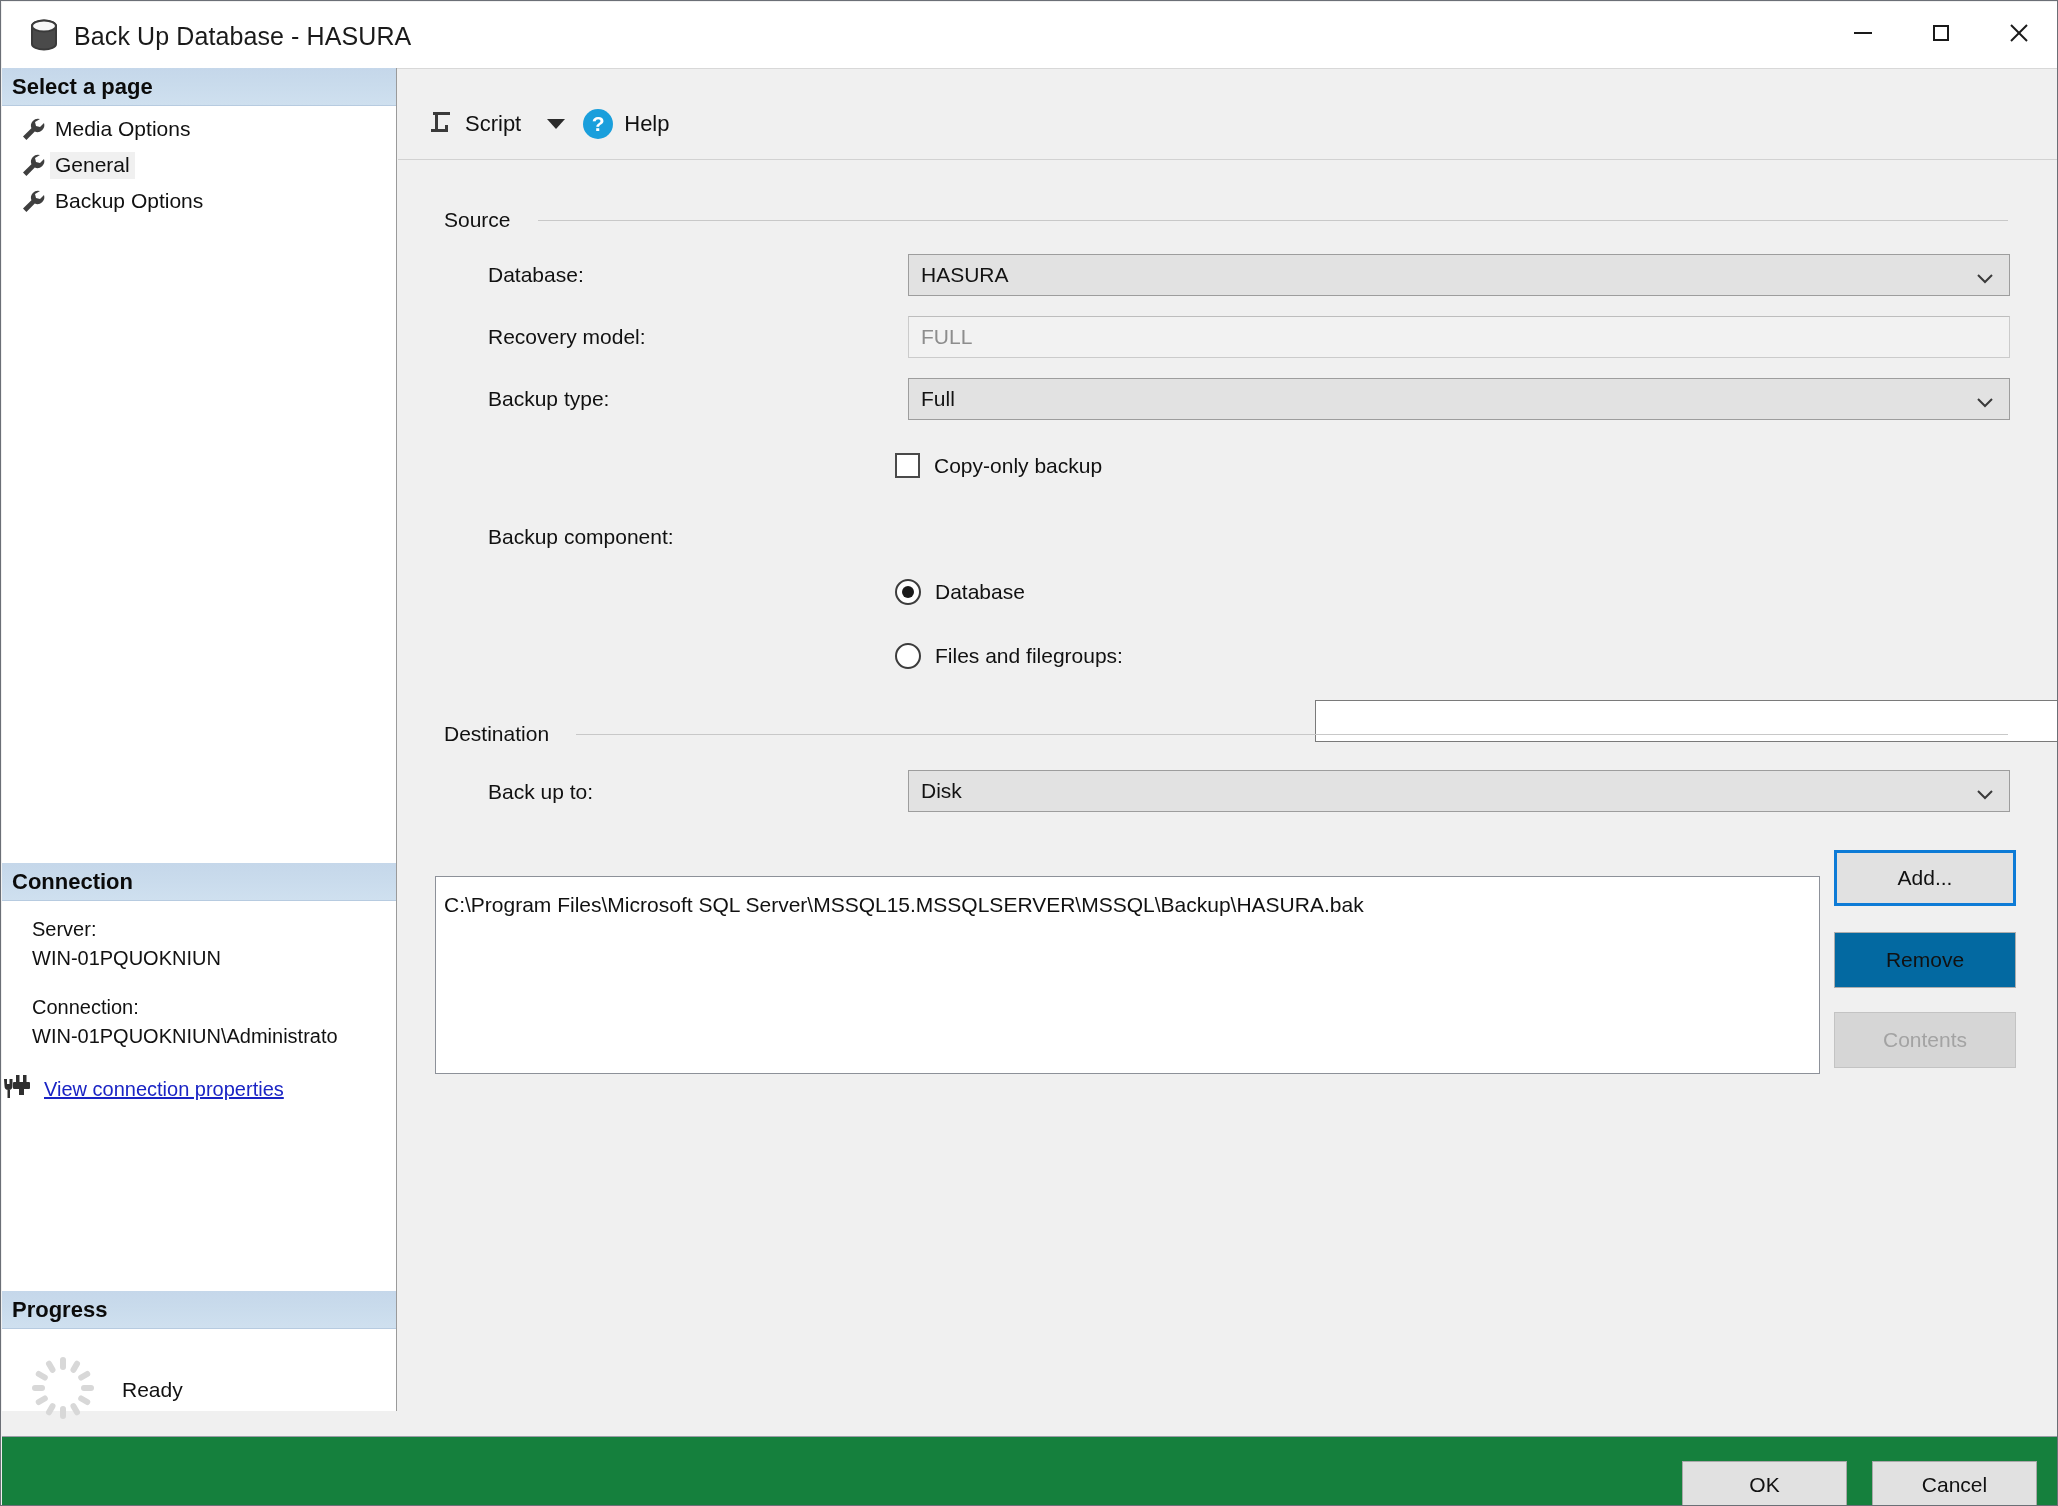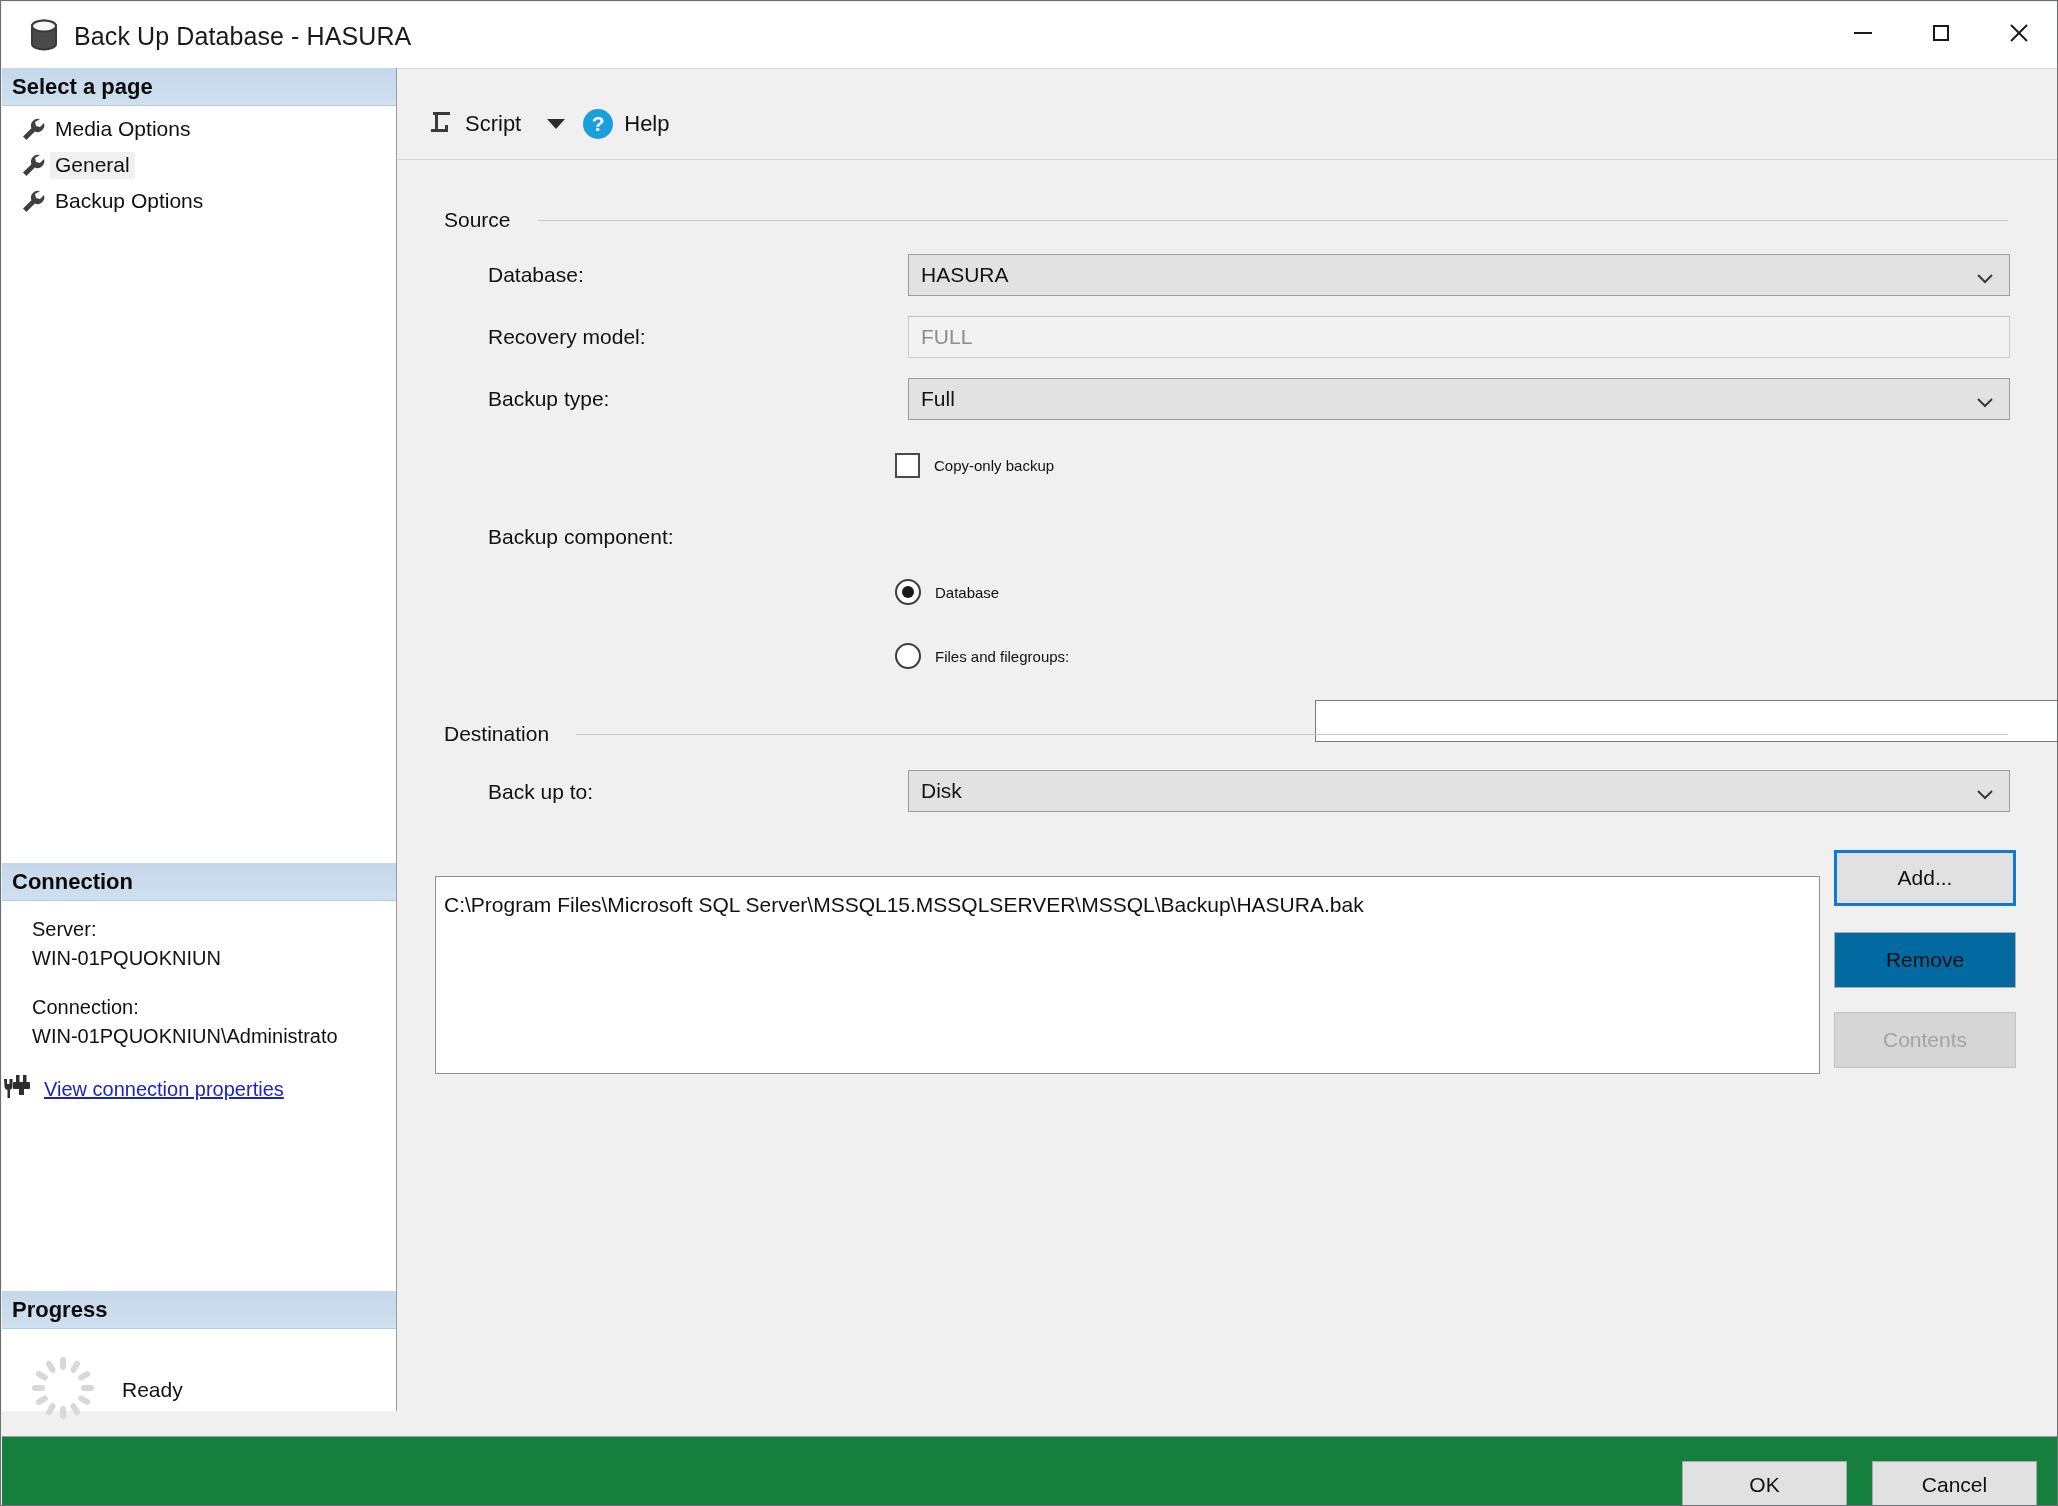--- a/index.html
+++ b/index.html
@@ -291,21 +291,21 @@
   }
   .radio.checked::after {
     content: "";
     position: absolute;
     left: 5px; top: 5px;
     width: 12px; height: 12px;
     border-radius: 50%;
     background: #1a1a1a;
   }
   .ctl-label {
-    font-size: 15px;
+    font-size: 21px;
     color: #111111;
     margin-left: 14px;
     white-space: nowrap;
   }
 
   
   .destlist {
     position: absolute;
     box-sizing: border-box;
     background: #ffffff;

